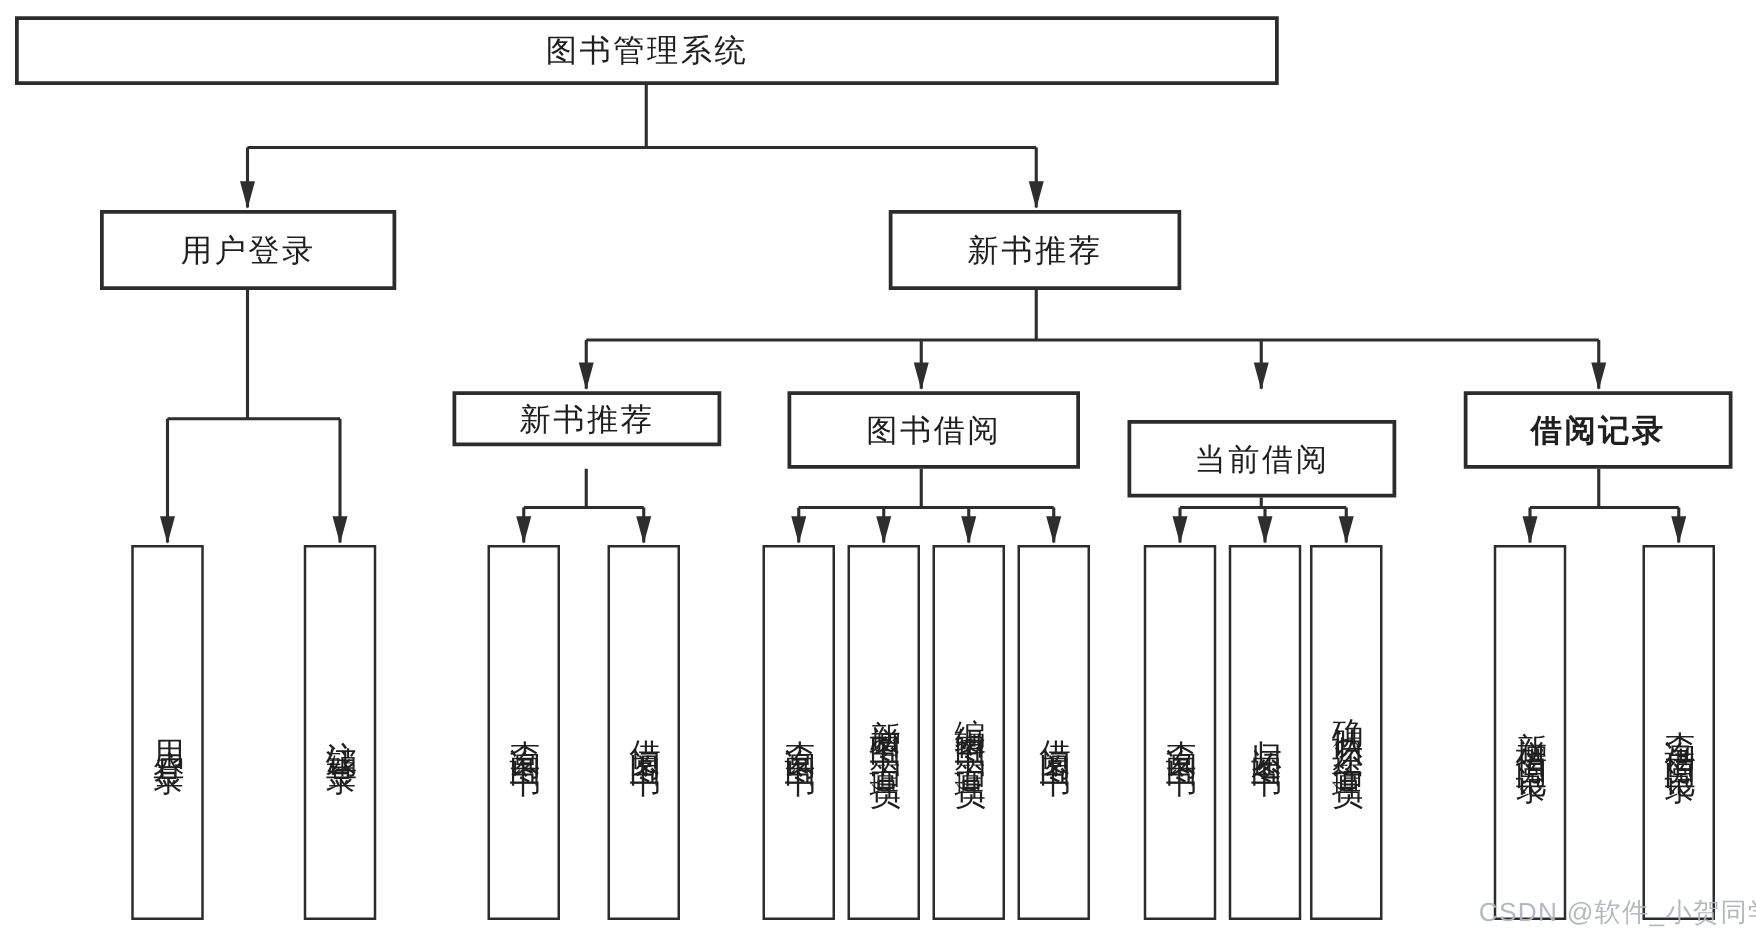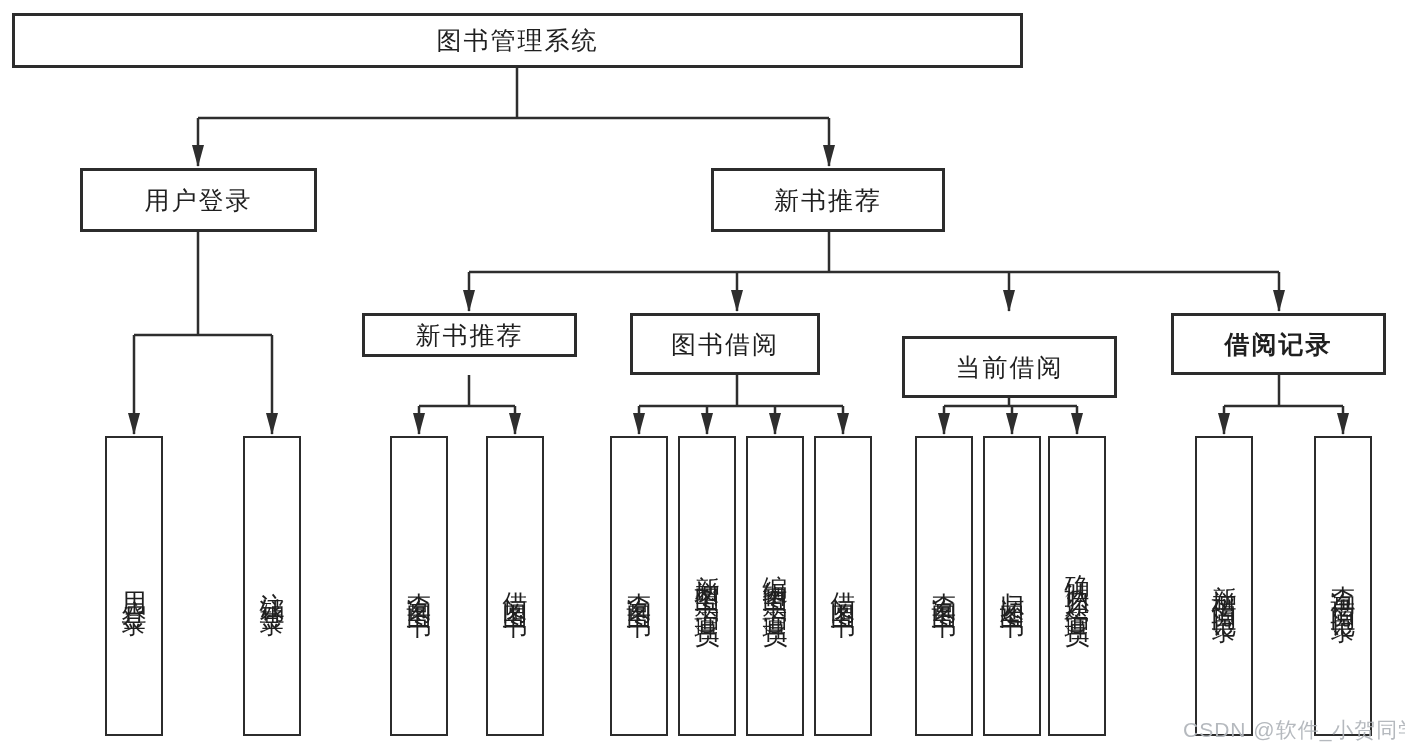--- a/index.html
+++ b/index.html
@@ -99,21 +99,21 @@
       <line class="ln" x1="1343" y1="406" x2="1343" y2="434" marker-end="url(#arrow)"></line>
     </g>
   </svg>
 
   <div class="box hbox" style="left:12px; top:13px; width:1011px; height:55px;">图书管理系统</div>
 
   <div class="box hbox" style="left:80px; top:168px; width:237px; height:64px;">用户登录</div>
   <div class="box hbox" style="left:711px; top:168px; width:234px; height:64px;">新书推荐</div>
 
   <div class="box hbox" style="left:362px; top:313px; width:215px; height:44px;">新书推荐</div>
-  <div class="box hbox" style="left:630px; top:313px; width:190px; height:62px;">图书借阅</div>
+  <div class="box hbox" style="left:630px; top:313px; width:234px; height:62px;">图书借阅</div>
   <div class="box hbox" style="left:902px; top:313px; width:215px; height:62px;margin-top:23px;">当前借阅</div>
   <div class="box hbox" style="left:1171px; top:313px; width:215px; height:62px;font-weight:bold;">借阅记录</div>
 
   <div class="box vbox" style="left:105px; top:436px; width:58px; height:300px;">用户登录</div>
   <div class="box vbox" style="left:243px; top:436px; width:58px; height:300px;">注销登录</div>
 
   <div class="box vbox" style="left:390px; top:436px; width:58px; height:300px;">查询图书</div>
   <div class="box vbox" style="left:486px; top:436px; width:58px; height:300px;">借阅图书</div>
 
   <div class="box vbox" style="left:610px; top:436px; width:58px; height:300px;">查询图书</div>

